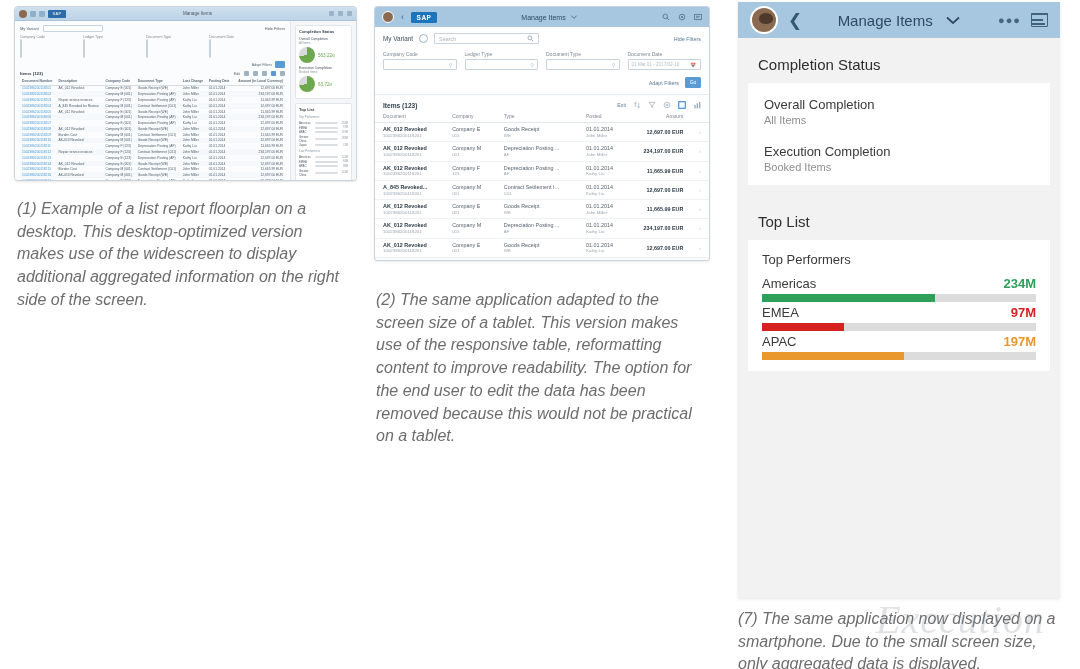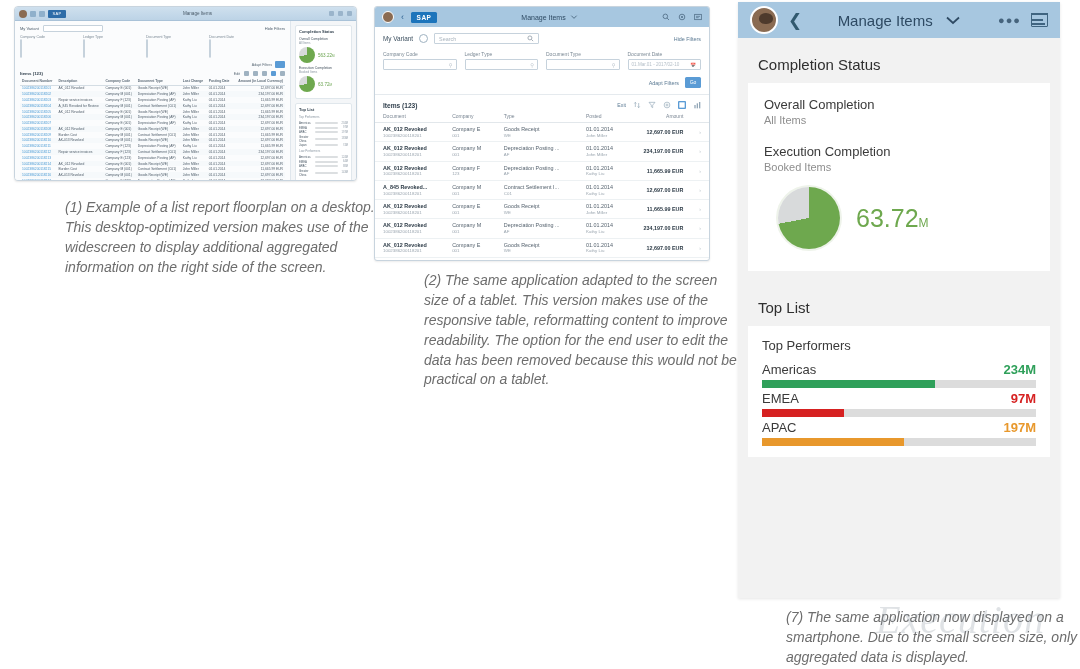--- a/index.html
+++ b/index.html
@@ -195,26 +195,25 @@
   .ph-list-h { font-size: 13px; color: #3a3a3a; margin-bottom: 9px; }
   .bar-row { margin-bottom: 3px; }
   .bar-top { display: flex; justify-content: space-between; align-items: baseline; }
   .bar-name { font-size: 13px; color: #3a3a3a; }
   .bar-val { font-size: 13px; font-weight: bold; }
   .bar-track { height: 8px; background: #dcdcdc; margin-top: 3px; }
   .bar-fill { height: 100%; }
 
   
   .cap-txt {
-    position: absolute; font-style: italic; font-size: 14px; line-height: 1.42;
+    position: absolute; font-style: italic; font-size: 16px; line-height: 1.42;
     color: #6d6d6d;
-    margin-left: 48px;
   }
   #caption1 { left: 17px; top: 198px; width: 330px; }
-  #caption2 { left: 376px; top: 271px; width: 322px; }
+  #caption2 { left: 376px; top: 289px; width: 322px; }
   #caption3 { left: 738px; top: 608px; width: 330px; }
 
   .watermark {
     position: absolute; left: 876px; top: 596px; width: 200px; height: 66px;
     font-size: 40px; color: rgba(140,150,160,.28); font-family: "Liberation Serif", serif;
     font-style: italic; letter-spacing: 1px; pointer-events: none;
   }
 </style>
 </head>
 <body>
@@ -813,24 +812,20 @@
 
   <div class="ph-sec-title">Completion Status</div>
   <div class="ph-card">
     <div>
       <div class="ph-k-title">Overall Completion</div>
       <div class="ph-k-sub">All Items</div>
     </div>
     <div style="margin-top:18px">
       <div class="ph-k-title">Execution Completion</div>
       <div class="ph-k-sub">Booked Items</div>
-      <div class="ph-k-body">
-        <span class="ph-pie" style="background:conic-gradient(#6ea84e 0 72%, #d8dadb 72% 100%); box-shadow:0 0 0 2px #eef3ea;"></span>
-        <span class="ph-val"><span>63.72</span><em>M</em></span>
-      </div>
     </div>
   </div>
 
   <div class="ph-sec-title" style="padding-top:28px">Top List</div>
   <div class="ph-list-card">
     <div class="ph-list-h">Top Performers</div>
     <div id="phone-bars">
         <div class="bar-row">
           <div class="bar-top">
             <span class="bar-name">Americas</span>

